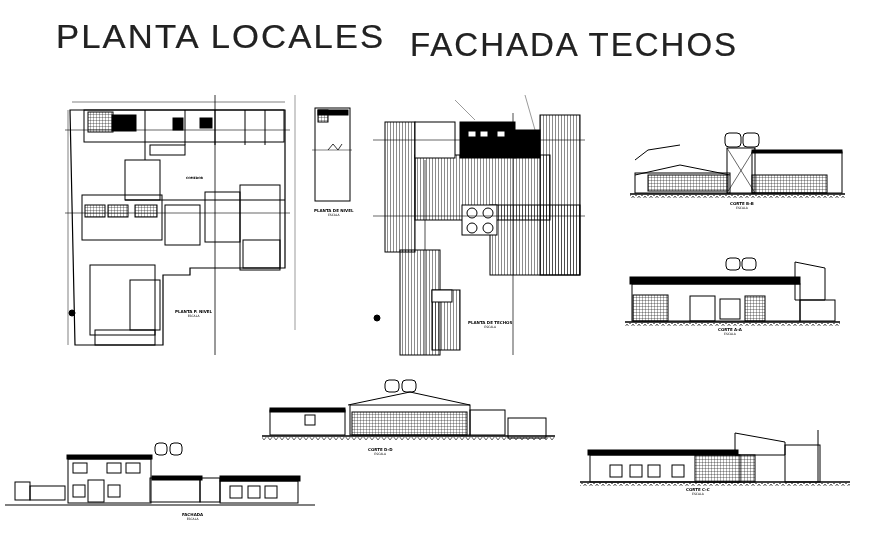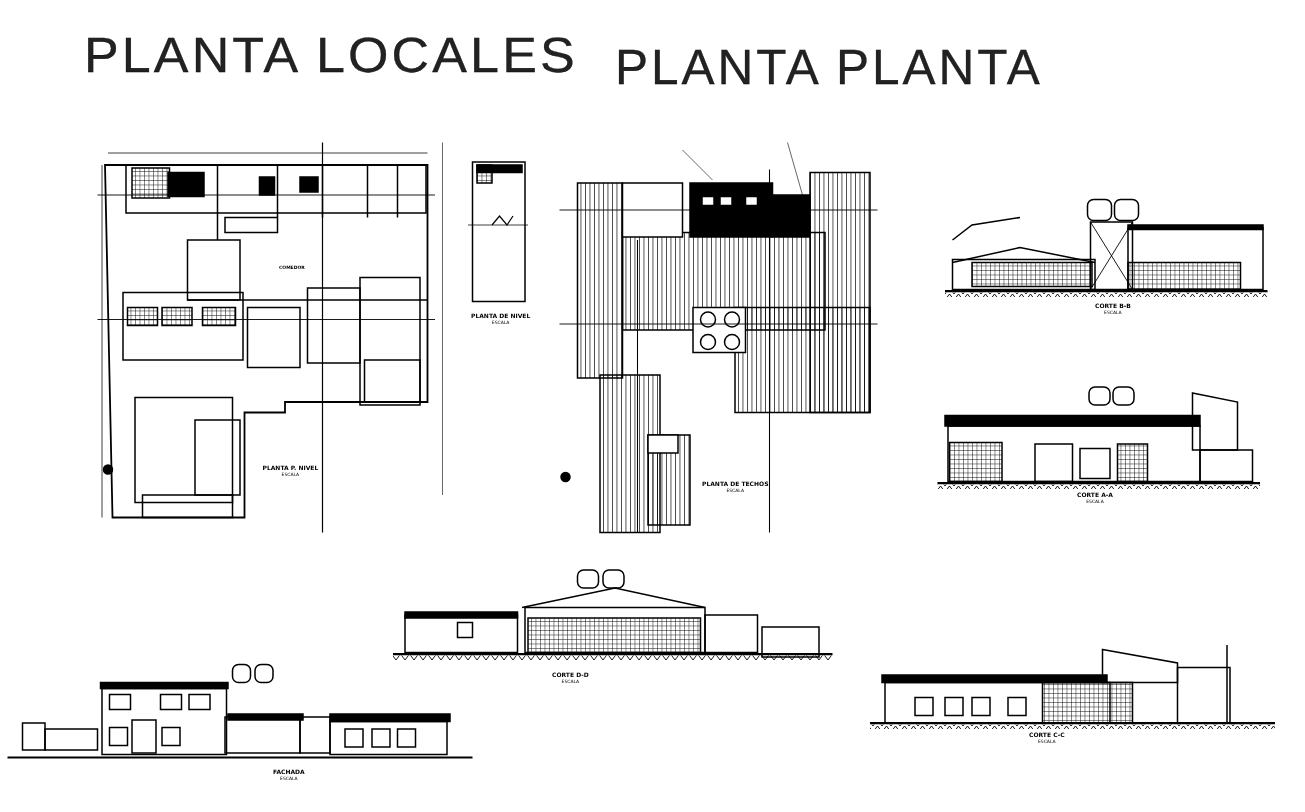--- a/index.html
+++ b/index.html
@@ -9,21 +9,21 @@
   #t1{left:56px;top:18px;font-size:33px;transform:scaleX(1.05);transform-origin:left;font-family:"Liberation Sans",sans-serif;font-weight:normal;letter-spacing:2px;}
   #t2{left:410px;top:26px;font-size:33px;font-family:"Liberation Sans",sans-serif;font-weight:normal;letter-spacing:2px;}
   .lbl{position:absolute;font-size:4px;font-weight:bold;white-space:nowrap;}
   .lbl small{display:block;font-size:3px;text-align:center;font-weight:normal;}
   svg{position:absolute;left:0;top:0;}
 </style>
 </head>
 <body>
 
 <div id="t1" class="title">PLANTA LOCALES</div>
-<div id="t2" class="title">PLANTA PLANTA</div>
+<div id="t2" class="title">FACHADA TECHOS</div>
 
 <svg width="870" height="541">
   <defs>
     <pattern id="hatch" width="3" height="3" patternUnits="userSpaceOnUse">
       <path d="M0 0 L0 3" stroke="#000" stroke-width="0.9"></path>
     </pattern>
     <pattern id="grid" width="3" height="3" patternUnits="userSpaceOnUse">
       <path d="M0 0 H3 M0 0 V3" stroke="#000" stroke-width="0.6"></path>
     </pattern>
     <pattern id="ground" width="6" height="4" patternUnits="userSpaceOnUse">

